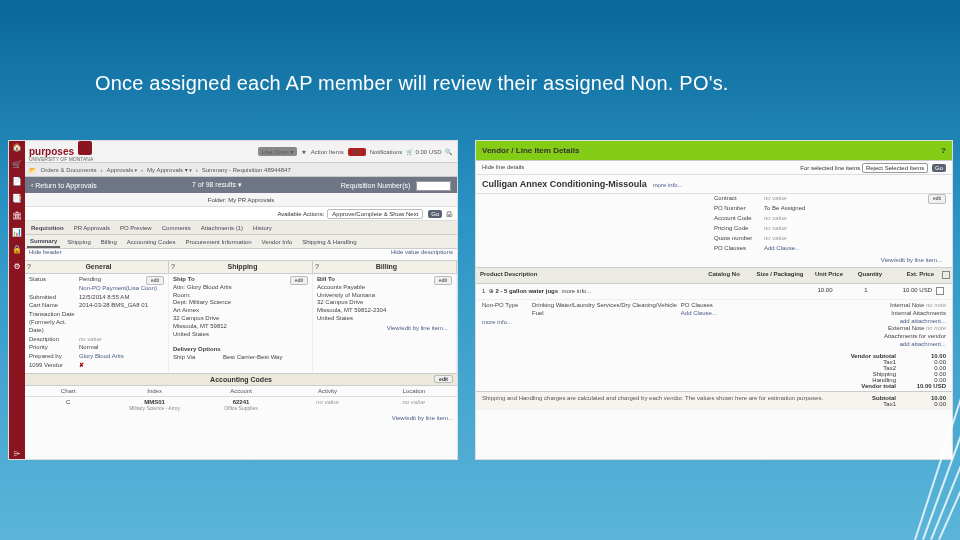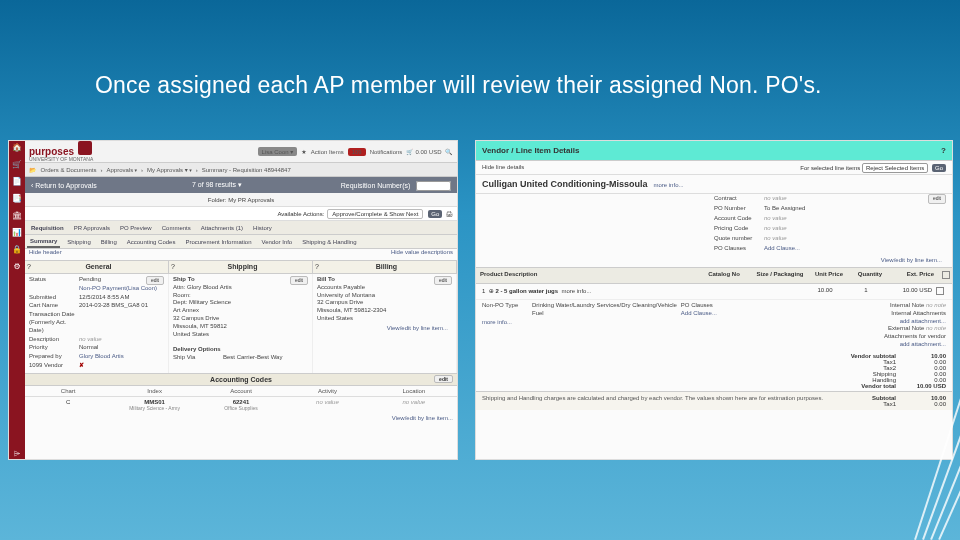--- a/index.html
+++ b/index.html
@@ -5,21 +5,21 @@
   * { box-sizing: border-box; margin: 0; padding: 0; }
   body {
     width: 960px; height: 540px;
     font-family: Arial, sans-serif;
     background: linear-gradient(180deg, #0a6799 0%, #2b94c4 40%, #5cb5d9 100%);
     overflow: hidden;
     position: relative;
   }
   .slide-text {
     position: absolute; left: 95px; top: 72px;
-    color: #fff; font-size: 23px; font-weight: 300;
+    color: #fff; font-size: 20px; font-weight: 300;
     letter-spacing: 0.2px;
   }
   .panel {
     position: absolute; background: #fbfbfb;
     border: 1px solid #ddd; font-size: 7px; color: #333;
   }
   .panel-left { left: 8px; top: 140px; width: 450px; height: 320px; display:flex; }
   .panel-right { left: 475px; top: 140px; width: 478px; height: 320px; }
   .sidebar { width: 16px; background: #8a1420; display:flex; flex-direction:column; align-items:center; padding-top:2px; gap:8px; }
   .sidebar .ico-row { color:#fff; font-size:8px; }
@@ -62,21 +62,21 @@
   .viewedit { color:#4a5b86; font-size:6px; text-align:right; padding:2px 4px;}
   .acc-hdr { background:#ece9dc; border-top:1px solid #ccc; border-bottom:1px solid #ccc; text-align:center; font-weight:700; padding:2px; font-size:7px; position:relative;}
   .acc-hdr .edit-btn { position:absolute; right:4px; top:1px;}
   .acc-cols { display:flex; border-bottom:1px solid #ddd;}
   .acc-cols .c { flex:1; text-align:center; font-size:6px; padding:2px; color:#555;}
   .acc-row { display:flex;}
   .acc-row .c { flex:1; text-align:center; font-size:6px; padding:2px;}
   .acc-row .sub { display:block; font-size:5px; color:#888;}
   .novalue { color:#999; font-style:italic;}
   
-  .r-titlebar { height:20px; background:#5eead4; border-bottom:1px solid #ccc; display:flex; align-items:center; justify-content:space-between; padding:0 6px; font-weight:700; font-size:8px;}
+  .r-titlebar { height:20px; background:#84cc16; border-bottom:1px solid #ccc; display:flex; align-items:center; justify-content:space-between; padding:0 6px; font-weight:700; font-size:8px;}
   .r-row1 { height:14px; border-bottom:1px solid #ddd; display:flex; align-items:center; justify-content:space-between; padding:0 6px; font-size:6px;}
   .r-vendor { padding:4px 6px; border-bottom:1px solid #ddd;}
   .r-vendor .name { font-size:9px; font-weight:700; display:inline-block;}
   .r-vendor .more { color:#4a5b86; font-size:6px; margin-left:4px;}
   .r-detail { display:flex; padding:0 6px; }
   .r-detail .dcol { flex:1; font-size:6px; line-height:1.5; }
   .r-prodhdr { display:flex; background:#ecebe3; border-top:1px solid #ccc; border-bottom:1px solid #ccc; font-size:6px; font-weight:700;}
   .r-prodhdr .pc { padding:3px 4px; }
   .pc1{flex:2.2} .pc2{width:56px;text-align:center} .pc3{width:56px;text-align:center} .pc4{width:42px;text-align:center} .pc5{width:40px;text-align:center} .pc6{width:48px;text-align:right} .pc7{width:14px;}
   .r-prodrow { display:flex; font-size:6px; padding:3px 4px; border-bottom:1px solid #eee; }
@@ -283,21 +283,21 @@
   </div>
   <div class="r-row1">
     <span class="tiny link">Hide line details</span>
     <span>
       <span>For selected line items</span>
       <span class="sel-berry">Reject Selected Items</span>
       <span class="gobtn">Go</span>
     </span>
   </div>
   <div class="r-vendor">
-    <span class="name">Culligan United Conditioning-Missoula</span>
+    <span class="name">Culligan Annex Conditioning-Missoula</span>
     <span class="more">more info...</span>
   </div>
   <div class="r-detail">
     <div class="dcol tiny"></div>
     <div class="dcol tiny">
       <span class="edit-btn">edit</span>
       <div class="kv">
           <span class="k">Contract</span>
           <span class="v novalue">no value</span>
         </div>

